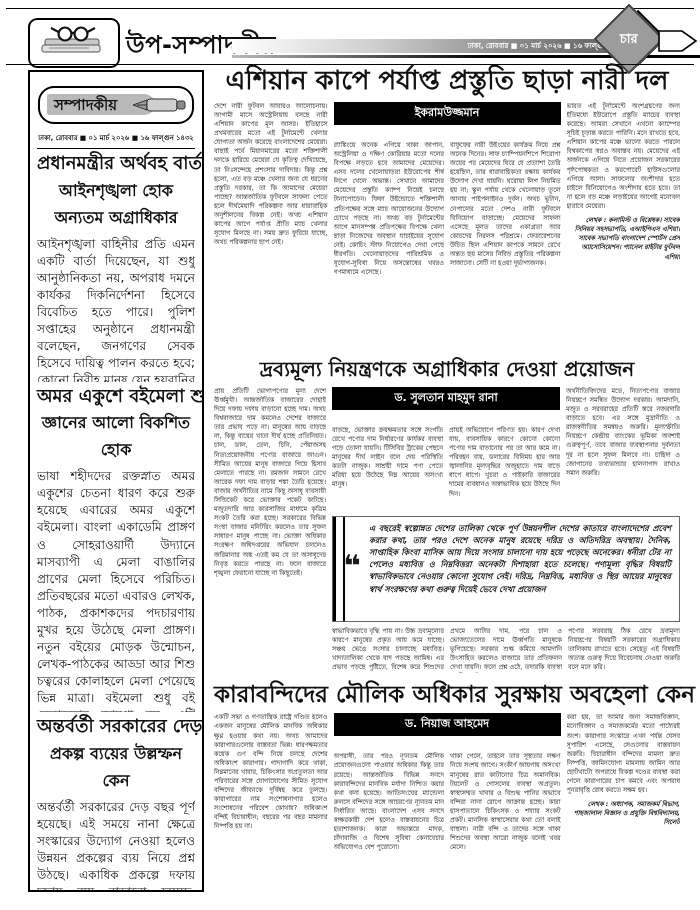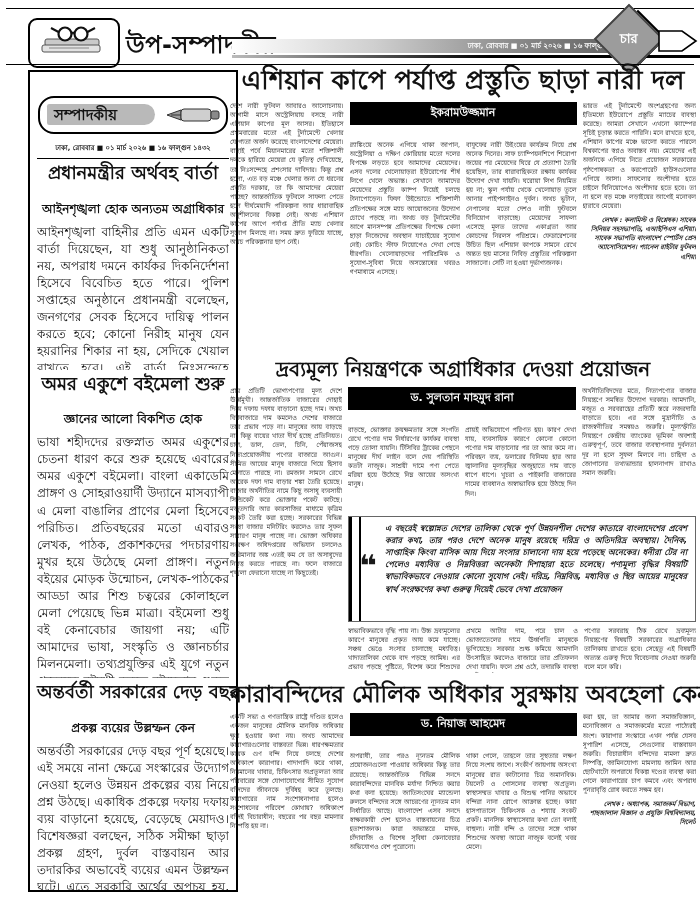--- a/index.html
+++ b/index.html
@@ -17,35 +17,35 @@
             color:#fff;font-size:7px;font-weight:700;}
   .under-rule{position:absolute;left:232px;top:55px;width:468px;height:3px;
             background:linear-gradient(90deg,#bbb,#000 55%,#000);}
   .diamond-shadow{position:absolute;left:618px;top:18px;width:40px;height:40px;background:#000;transform:rotate(45deg);}
   .diamond{position:absolute;left:604px;top:14px;width:46px;height:46px;background:#9c9c9c;border:2px solid #444;
            transform:rotate(45deg);display:flex;align-items:center;justify-content:center;}
   .diamond span{transform:rotate(-45deg);color:#fff;font-size:13px;font-weight:800;}
   .arrow-tag{position:absolute;left:658px;top:29px;}
   .header-rule{position:absolute;left:6px;right:6px;top:64px;border-top:1px solid #000;}
   
-  .ed-panel{position:absolute;left:28px;top:70px;width:210px;height:822px;border:2px solid #000;
-            box-sizing:border-box;padding:23px 7px;overflow:hidden;}
+  .ed-panel{position:absolute;left:28px;top:70px;width:176px;height:822px;border:2px solid #000;
+            box-sizing:border-box;padding:13px 7px;overflow:hidden;}
   .ed-mast{position:relative;border:2px solid #000;border-radius:16px;height:34px;margin:1px 1px 5px;
            display:flex;align-items:center;background:#fff;overflow:hidden;}
   .ed-mast .banner{position:absolute;left:7px;top:6px;width:108px;height:21px;background:#b9b9b9;
            border-radius:3px 14px 14px 3px;}
   .ed-mast .mast-text{position:relative;margin-left:14px;font-size:15px;font-weight:800;z-index:2;}
   .ed-mast svg{position:absolute;right:5px;top:5px;}
   .ed-dateline{text-align:center;font-size:6.8px;font-weight:700;padding:3px 0 4px;border-bottom:1.5px solid #000;margin-bottom:3px;}
   .ed-item h2{margin:4px 0 1px;text-align:center;font-size:18px;font-weight:800;line-height:1.15;white-space:nowrap;}
-  .ed-item .sub{margin:16px 0 4px;text-align:center;font-size:12px;font-weight:600;}
+  .ed-item .sub{margin:4px 0 4px;text-align:center;font-size:16px;font-weight:600;}
   .ed-body{font-size:12px;line-height:1.42;text-align:justify;overflow:hidden;}
   .ed-body.h1x{height:146px;} .ed-body.h2x{height:244px;} .ed-body.h3x{height:194px;}
   
-  .main{position:absolute;left:230px;top:66px;width:466px;}
+  .main{position:absolute;left:214px;top:66px;width:466px;}
   .art-headline{margin:0 0 6px;text-align:center;font-weight:800;line-height:1.15;white-space:nowrap;}
   .hl-1{font-size:26px;} .hl-2{font-size:20px;} .hl-3{font-size:23px;}
   .byline-box{background:#000;color:#fff;text-align:center;font-size:11px;font-weight:800;
               padding:2px 0;margin-bottom:16px;}
   .colrow{display:flex;gap:6px;overflow:hidden;}
   .bodycol{flex:1;font-size:6.4px;line-height:1.42;text-align:justify;overflow:hidden;}
   .midwrap{flex:2;display:flex;flex-direction:column;min-width:0;}
   .midcols{display:flex;gap:6px;flex:1;overflow:hidden;}
   .a1 .colrow{height:248px;}
   .a2content{display:flex;gap:6px;height:286px;overflow:hidden;margin-top:0;}

